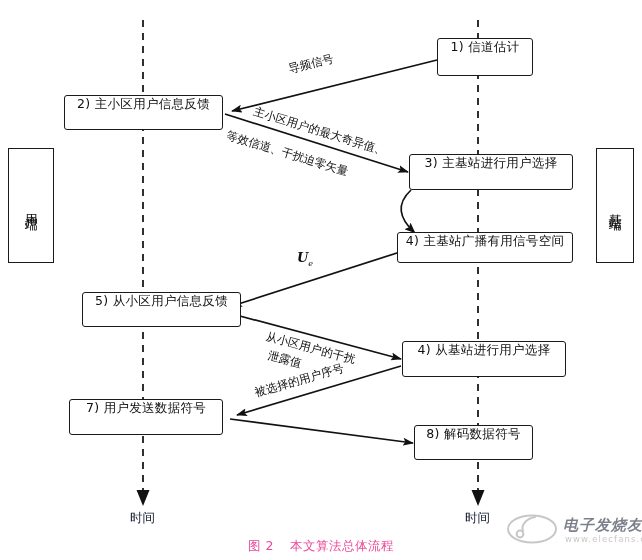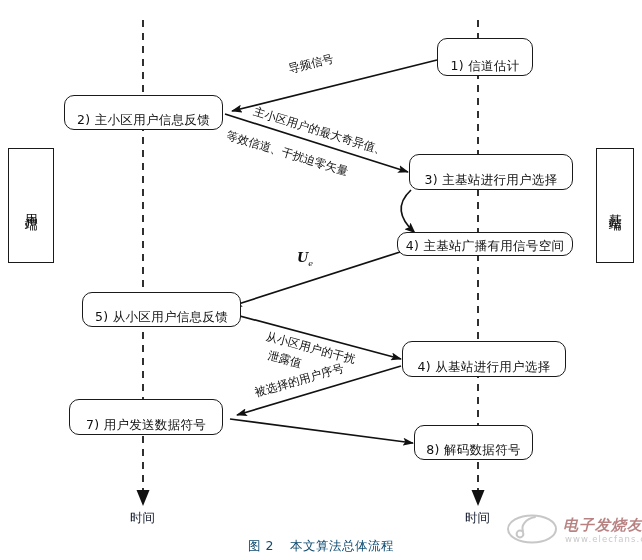--- a/index.html
+++ b/index.html
@@ -23,24 +23,24 @@
     top: 0;
     width: 642px;
     height: 560px;
   }
 
   
   .node {
     position: absolute;
     box-sizing: border-box;
     border: 1.4px solid #1a1a1a;
-    border-radius: 10px;
+    border-radius: 3px;
     background: #ffffff;
     display: flex;
-    align-items: flex-end;
+    align-items: flex-start;
     justify-content: center;
     font-size: 12.5px;
     color: #101010;
     letter-spacing: 0.3px;
     white-space: nowrap;
     z-index: 5;
   }
 
   
   .lane-label {
@@ -91,21 +91,21 @@
     z-index: 6;
   }
 
   
   .figure-caption {
     position: absolute;
     left: 0;
     width: 642px;
     text-align: center;
     font-size: 12.5px;
-    color: #0c4a6e;
+    color: #ec4899;
     letter-spacing: 0.5px;
     z-index: 6;
   }
   .figure-caption .cap-gap {
     display: inline-block;
     width: 16px;
   }
 
   
   .watermark {
@@ -115,21 +115,21 @@
     pointer-events: none;
   }
   .watermark .wm-text {
     position: absolute;
     left: 58px;
     top: 6px;
     font-family: "DejaVu Sans", "Liberation Sans", sans-serif;
     font-style: italic;
     font-weight: bold;
     font-size: 15px;
-    color: #7f1d1d;
+    color: #0f172a;
     letter-spacing: 1px;
     white-space: nowrap;
   }
   .watermark .wm-url {
     position: absolute;
     left: 60px;
     top: 24px;
     font-family: "DejaVu Sans", "Liberation Sans", sans-serif;
     font-size: 8.5px;
     color: #9a9a9a;
@@ -190,21 +190,21 @@
   </div>
 
   <div class="node" style="left:64px; top:95px; width:159px; height:35px;">
     <span>2) 主小区用户信息反馈</span>
   </div>
 
   <div class="node" style="left:409px; top:154px; width:164px; height:36px;">
     <span>3) 主基站进行用户选择</span>
   </div>
 
-  <div class="node" style="left:397px; top:232px; width:176px; height:24px;">
+  <div class="node" style="left:397px; top:232px; width:176px; height:31px;">
     <span>4) 主基站广播有用信号空间</span>
   </div>
 
   <div class="node" style="left:64px; top:292px; width:159px; height:35px;margin-left:18px;">
     <span>5) 从小区用户信息反馈</span>
   </div>
 
   <div class="node" style="left:402px; top:341px; width:164px; height:36px;">
     <span>4) 从基站进行用户选择</span>
   </div>

